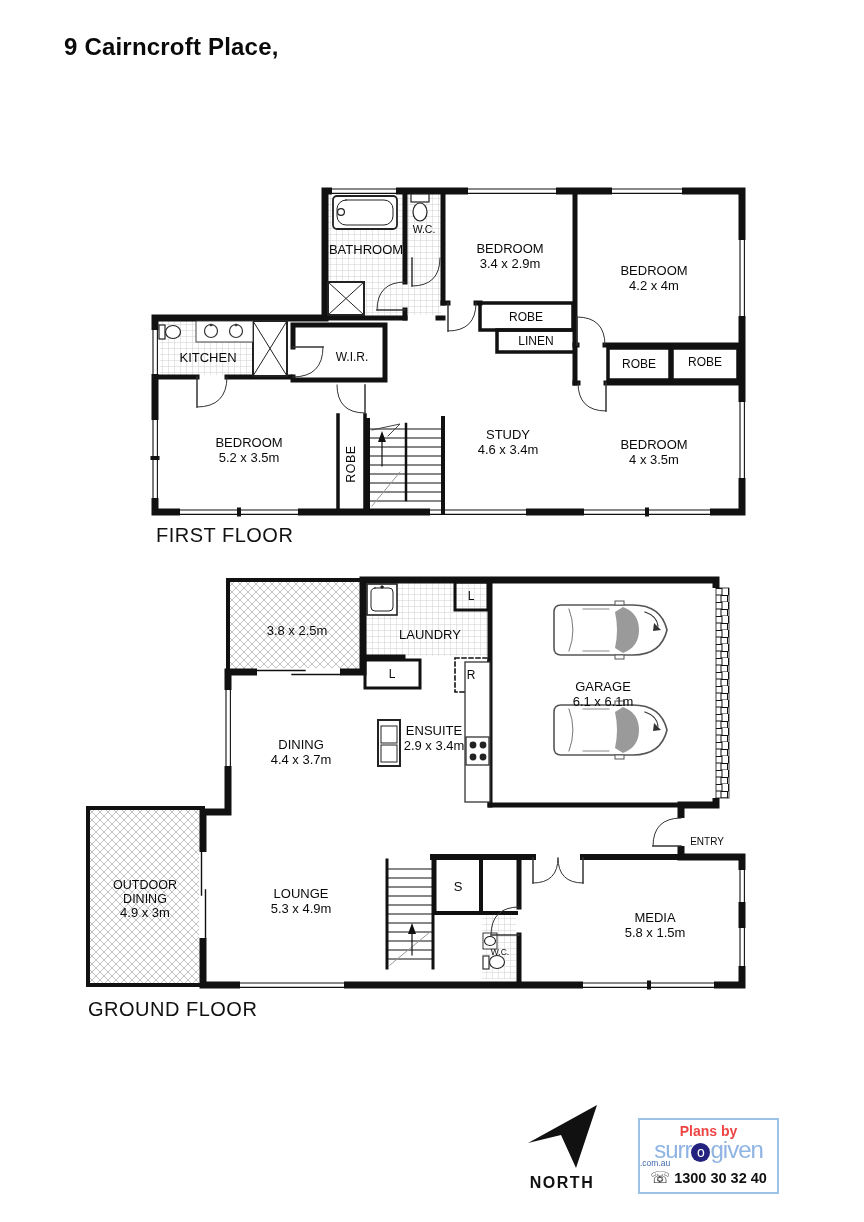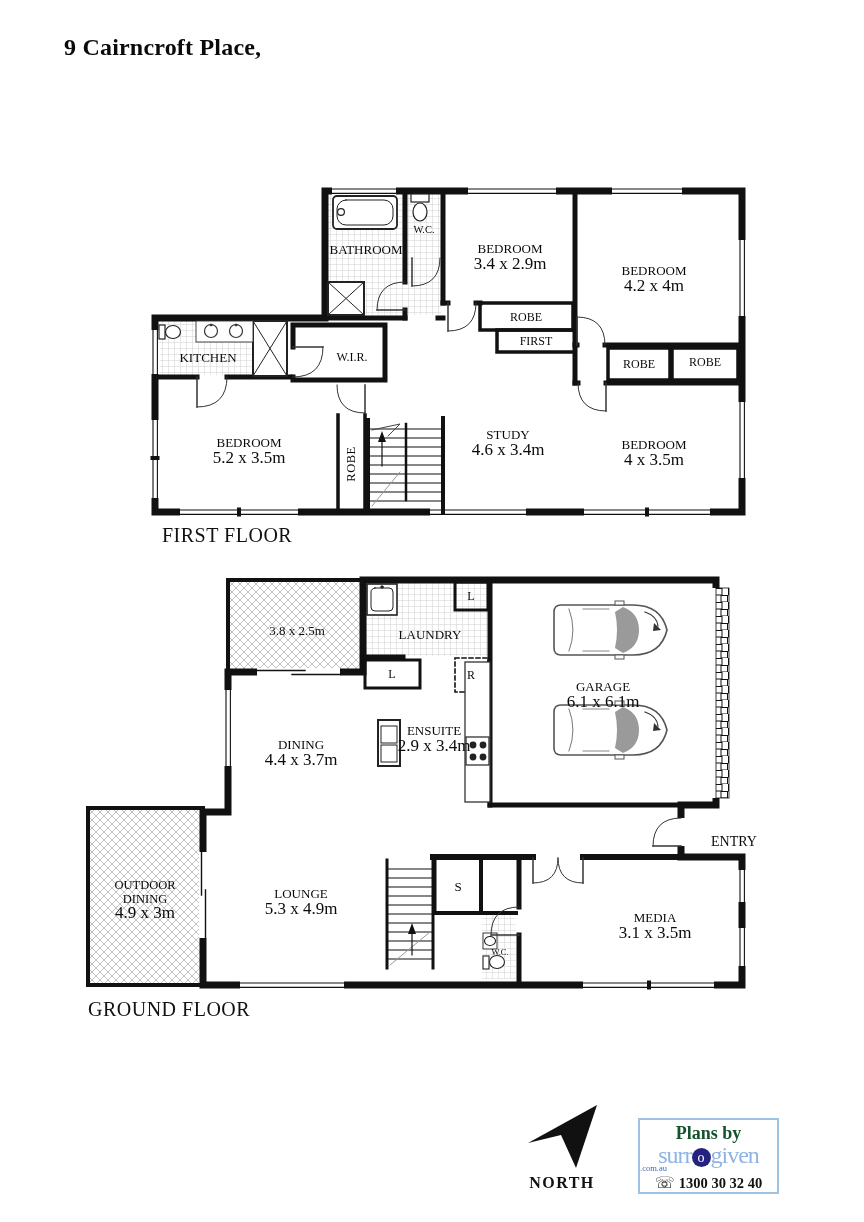--- a/index.html
+++ b/index.html
@@ -1,34 +1,34 @@
 <!DOCTYPE html>
 <html><head>
 <meta charset="utf-8">
 <style>
   html,body{margin:0;padding:0;background:#fff;}
   .page{position:relative;width:784px;height:1222px;background:#fff;overflow:hidden;
-        font-family:Liberation Serif, serif;color:#0a0a0a;padding-left:16px;}
+        font-family:Liberation Sans, sans-serif;color:#0a0a0a;padding-left:16px;}
   .title{position:absolute;left:64px;top:32px;font-size:24px;font-weight:bold;
          line-height:30px;letter-spacing:.2px;}
   .floor-label{position:absolute;font-size:20px;letter-spacing:.5px;color:#111;}
   .rl{position:absolute;transform:translate(-50%,-50%);text-align:center;font-size:13px;
       line-height:15px;white-space:nowrap;color:#0a0a0a;}
-  .rl .dim{font-size:17px;}
+  .rl .dim{font-size:13px;}
   .rl.small{font-size:10px;line-height:11px;}
   .rl.boxlbl{font-size:12px;}
   .rl.vert{transform:translate(-50%,-50%) rotate(-90deg);font-size:12.5px;letter-spacing:.5px;}
   svg{position:absolute;left:0;top:0;}
   
   .north-label{position:absolute;transform:translate(-50%,0);font-size:16px;font-weight:bold;
                letter-spacing:1.5px;color:#111;}
   
   .brandbox{position:absolute;left:638px;top:1118px;width:137px;height:72px;
             border:2px solid #9cc3e5;background:#fff;text-align:center;}
-  .plansby{font-size:18px;font-weight:bold;margin-top:3px;color:#14532d;}
+  .plansby{font-size:14px;font-weight:bold;margin-top:3px;color:#ef4444;}
   .brandline{font-size:24px;letter-spacing:-1px;color:#8fb4e3;line-height:22px;margin-top:0px;}
   .brand-o{display:inline-block;width:19px;height:19px;border-radius:50%;background:#23227e;
            color:#fff;font-size:14px;line-height:19px;text-align:center;vertical-align:1px;
            letter-spacing:0;}
   .brand-domain{font-size:8.5px;color:#4068b0;text-align:left;padding-right:5px;margin-top:-4px;}
   .phonerow{margin-top:0;font-size:14.5px;font-weight:bold;color:#111;}
   .phone-icon{font-weight:normal;font-size:16px;margin-right:4px;}
   
   .disclaimer{position:absolute;left:816px;top:568px;width:38px;height:648px;}
   .disclaimer-inner{position:absolute;left:0;top:648px;width:648px;height:38px;
@@ -300,39 +300,39 @@
   <div class="rl small" style="left:424px;top:229px;font-size:10.5px">W.C.</div>
   <div class="rl" style="left:510px;top:256px">
     <div>BEDROOM</div>
     <div class="dim">3.4 x 2.9m</div>
   </div>
   <div class="rl" style="left:654px;top:278px">
     <div>BEDROOM</div>
     <div class="dim">4.2 x 4m</div>
   </div>
   <div class="rl boxlbl" style="left:526px;top:317px">ROBE</div>
-  <div class="rl boxlbl" style="left:536px;top:341px">FIRST</div>
+  <div class="rl boxlbl" style="left:536px;top:341px">LINEN</div>
   <div class="rl boxlbl" style="left:639px;top:364px">ROBE</div>
   <div class="rl boxlbl" style="left:705px;top:362px">ROBE</div>
   <div class="rl" style="left:208px;top:357px">KITCHEN</div>
   <div class="rl boxlbl" style="left:352px;top:357px">W.I.R.</div>
   <div class="rl" style="left:249px;top:450px">
     <div>BEDROOM</div>
     <div class="dim">5.2 x 3.5m</div>
   </div>
   <div class="rl vert" style="left:351px;top:464px">ROBE</div>
   <div class="rl" style="left:508px;top:442px">
     <div>STUDY</div>
     <div class="dim">4.6 x 3.4m</div>
   </div>
   <div class="rl" style="left:654px;top:452px">
     <div>BEDROOM</div>
     <div class="dim">4 x 3.5m</div>
   </div>
-  <div class="floor-label" style="left:162px;top:524px">FIRST FLOOR</div>
+  <div class="floor-label" style="left:156px;top:524px">FIRST FLOOR</div>
 
   <div class="rl" style="left:297px;top:630px">3.8 x 2.5m</div>
   <div class="rl" style="left:430px;top:634px">LAUNDRY</div>
   <div class="rl boxlbl" style="left:471px;top:596px">L</div>
   <div class="rl boxlbl" style="left:392px;top:674px">L</div>
   <div class="rl boxlbl" style="left:471px;top:675px">R</div>
   <div class="rl" style="left:603px;top:694px">
     <div>GARAGE</div>
     <div class="dim">6.1 x 6.1m</div>
   </div>
@@ -350,23 +350,23 @@
     <div class="dim">4.9 x 3m</div>
   </div>
   <div class="rl" style="left:301px;top:901px">
     <div>LOUNGE</div>
     <div class="dim">5.3 x 4.9m</div>
   </div>
   <div class="rl" style="left:458px;top:886px">S</div>
   <div class="rl small" style="left:500px;top:952px;font-size:8.5px">W.C.</div>
   <div class="rl" style="left:655px;top:925px">
     <div>MEDIA</div>
-    <div class="dim">3.1 x 3.5m</div>
-  </div>
-  <div class="rl small" style="left:734px;top:841px;font-size:14px">ENTRY</div>
+    <div class="dim">5.8 x 1.5m</div>
+  </div>
+  <div class="rl small" style="left:707px;top:841px;font-size:10px">ENTRY</div>
   <div class="floor-label" style="left:88px;top:998px">GROUND FLOOR</div>
 
   <div class="north-label" style="left:562px;top:1174px">NORTH</div>
 
   <div class="brandbox">
     <div class="plansby">Plans by</div>
     <div class="brandline"><span>surr</span><span class="brand-o">o</span><span>given</span></div>
     <div class="brand-domain">.com.au</div>
     <div class="phonerow"><span class="phone-icon">☏</span><span>1300 30 32 40</span></div>
   </div>

